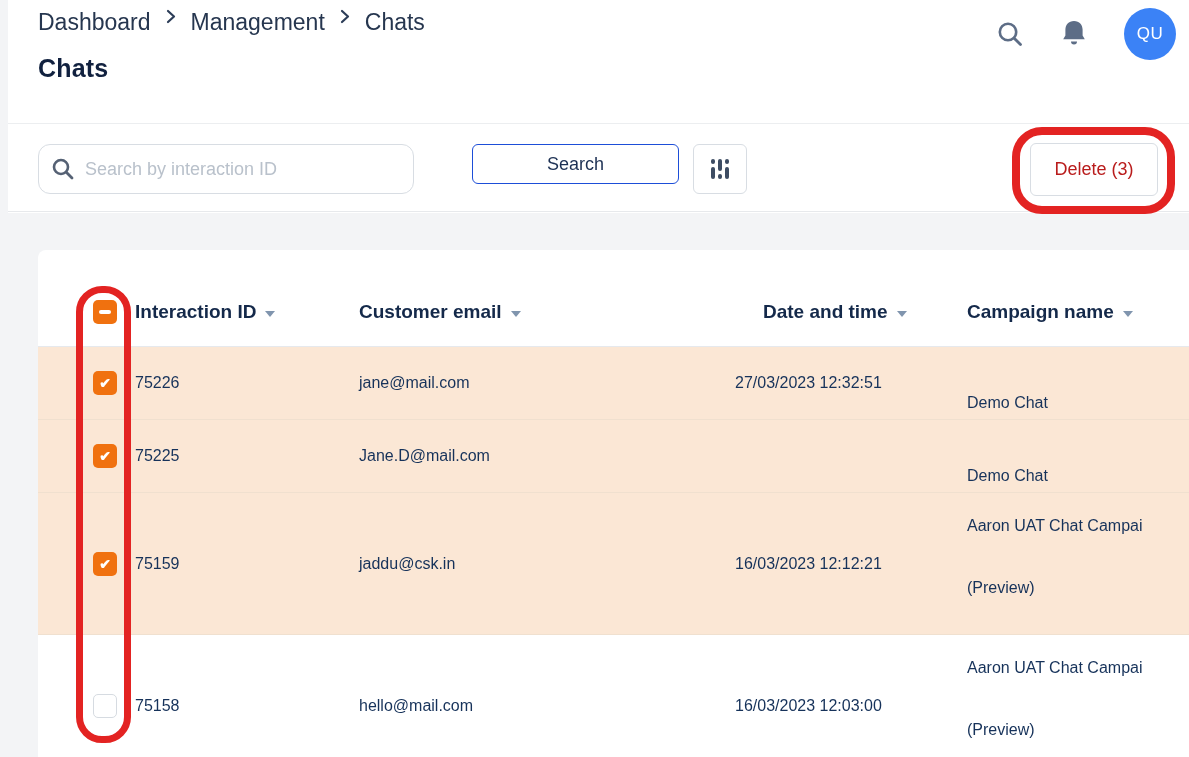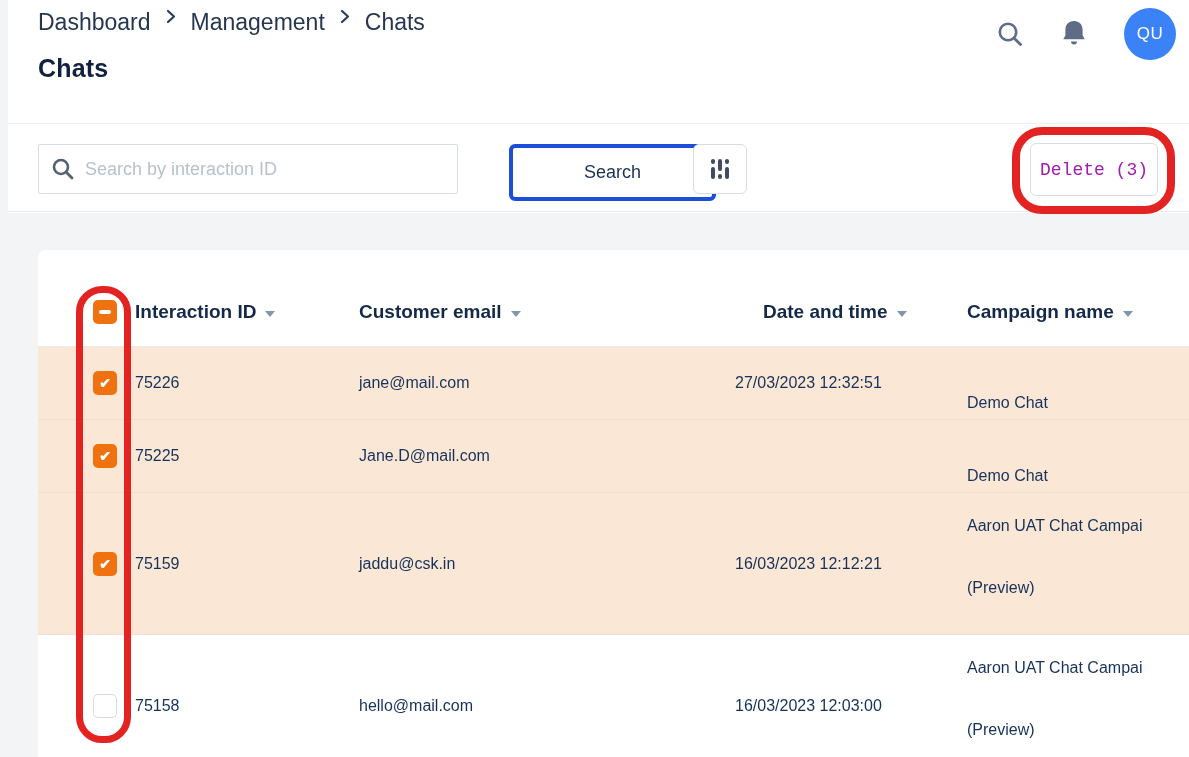--- a/index.html
+++ b/index.html
@@ -13,30 +13,30 @@
   #header-band { position:absolute; left:0; top:0; width:1189px; height:124px; background:#fff; border-bottom:1px solid #eceef0; }
   #breadcrumb { position:absolute; left:38px; top:9px; display:flex; align-items:flex-start; gap:15px; font-size:23px; color:#26364f; }
   .crumb { cursor:default; }
   #page-title { position:absolute; left:38px; top:54px; font-size:25px; font-weight:700; color:#11213f; letter-spacing:0.2px; }
   #topbar-icons { position:absolute; right:13px; top:8px; display:flex; align-items:center; gap:37px; }
   #avatar { width:52px; height:52px; border-radius:50%; background:#3b82f6; color:#fff;
             display:flex; align-items:center; justify-content:center; font-size:17px; letter-spacing:0.5px; }
 
   
   #toolbar-band { position:absolute; left:0; top:125px; width:1189px; height:87px; background:#fff; border-bottom:1px solid #e7e9ec; }
-  #search-box { position:absolute; left:38px; top:19px; width:420px; height:50px; border:1px solid #d8dde3; border-radius:2px;
+  #search-box { position:absolute; left:38px; top:19px; width:376px; height:50px; border:1px solid #d8dde3; border-radius:12px;
                 background:#fff; display:flex; align-items:center; padding:0 12px; gap:10px; }
   #search-input { border:none; outline:none; flex:1; font-size:18px; color:#34435c; font-family:"Liberation Sans",sans-serif; }
   #search-input::placeholder { color:#b9c1cb; }
-  #search-btn { position:absolute; left:472px; top:19px; width:207px; height:57px; background:#fff; border:4px solid #1d4ed8;
-                border-radius:6px; font-size:18px; color:#1d3154; font-family:"Liberation Sans",sans-serif; cursor:pointer;margin-left:37px; }
+  #search-btn { position:absolute; left:472px; top:19px; width:207px; height:40px; background:#fff; border:1px solid #1d4ed8;
+                border-radius:6px; font-size:18px; color:#1d3154; font-family:"Liberation Sans",sans-serif; cursor:pointer; }
   #filter-btn { position:absolute; left:693px; top:19px; width:54px; height:50px; background:#fff; border:1px solid #d8dde3;
                 border-radius:6px; display:flex; align-items:center; justify-content:center; cursor:pointer; }
   #delete-btn { position:absolute; left:1030px; top:18px; width:128px; height:53px; background:#fff; border:1px solid #d8dde3;
-                border-radius:6px; font-size:18px; color:#a21caf; font-family:Liberation Mono, monospace; cursor:pointer; }
+                border-radius:6px; font-size:18px; color:#b91c1c; font-family:Liberation Sans, sans-serif; cursor:pointer; }
 
   
   #content { position:absolute; left:0; top:213px; width:1189px; height:544px; background:#f3f4f6; }
   #card { position:absolute; left:38px; top:37px; width:1170px; height:560px; background:#fff; border-radius:8px 0 0 0; }
 
   
   #thead-row { position:relative; height:97px; border-bottom:1px solid #e6e9ed; }
   .hcell { position:absolute; top:50px; font-size:19px; font-weight:700; color:#14294a; white-space:nowrap; display:flex; align-items:center; height:24px; }
   .caret { display:inline-block; width:0; height:0; border-left:5px solid transparent; border-right:5px solid transparent;
            border-top:6px solid #8095ae; margin-left:9px; margin-top:3px; }

